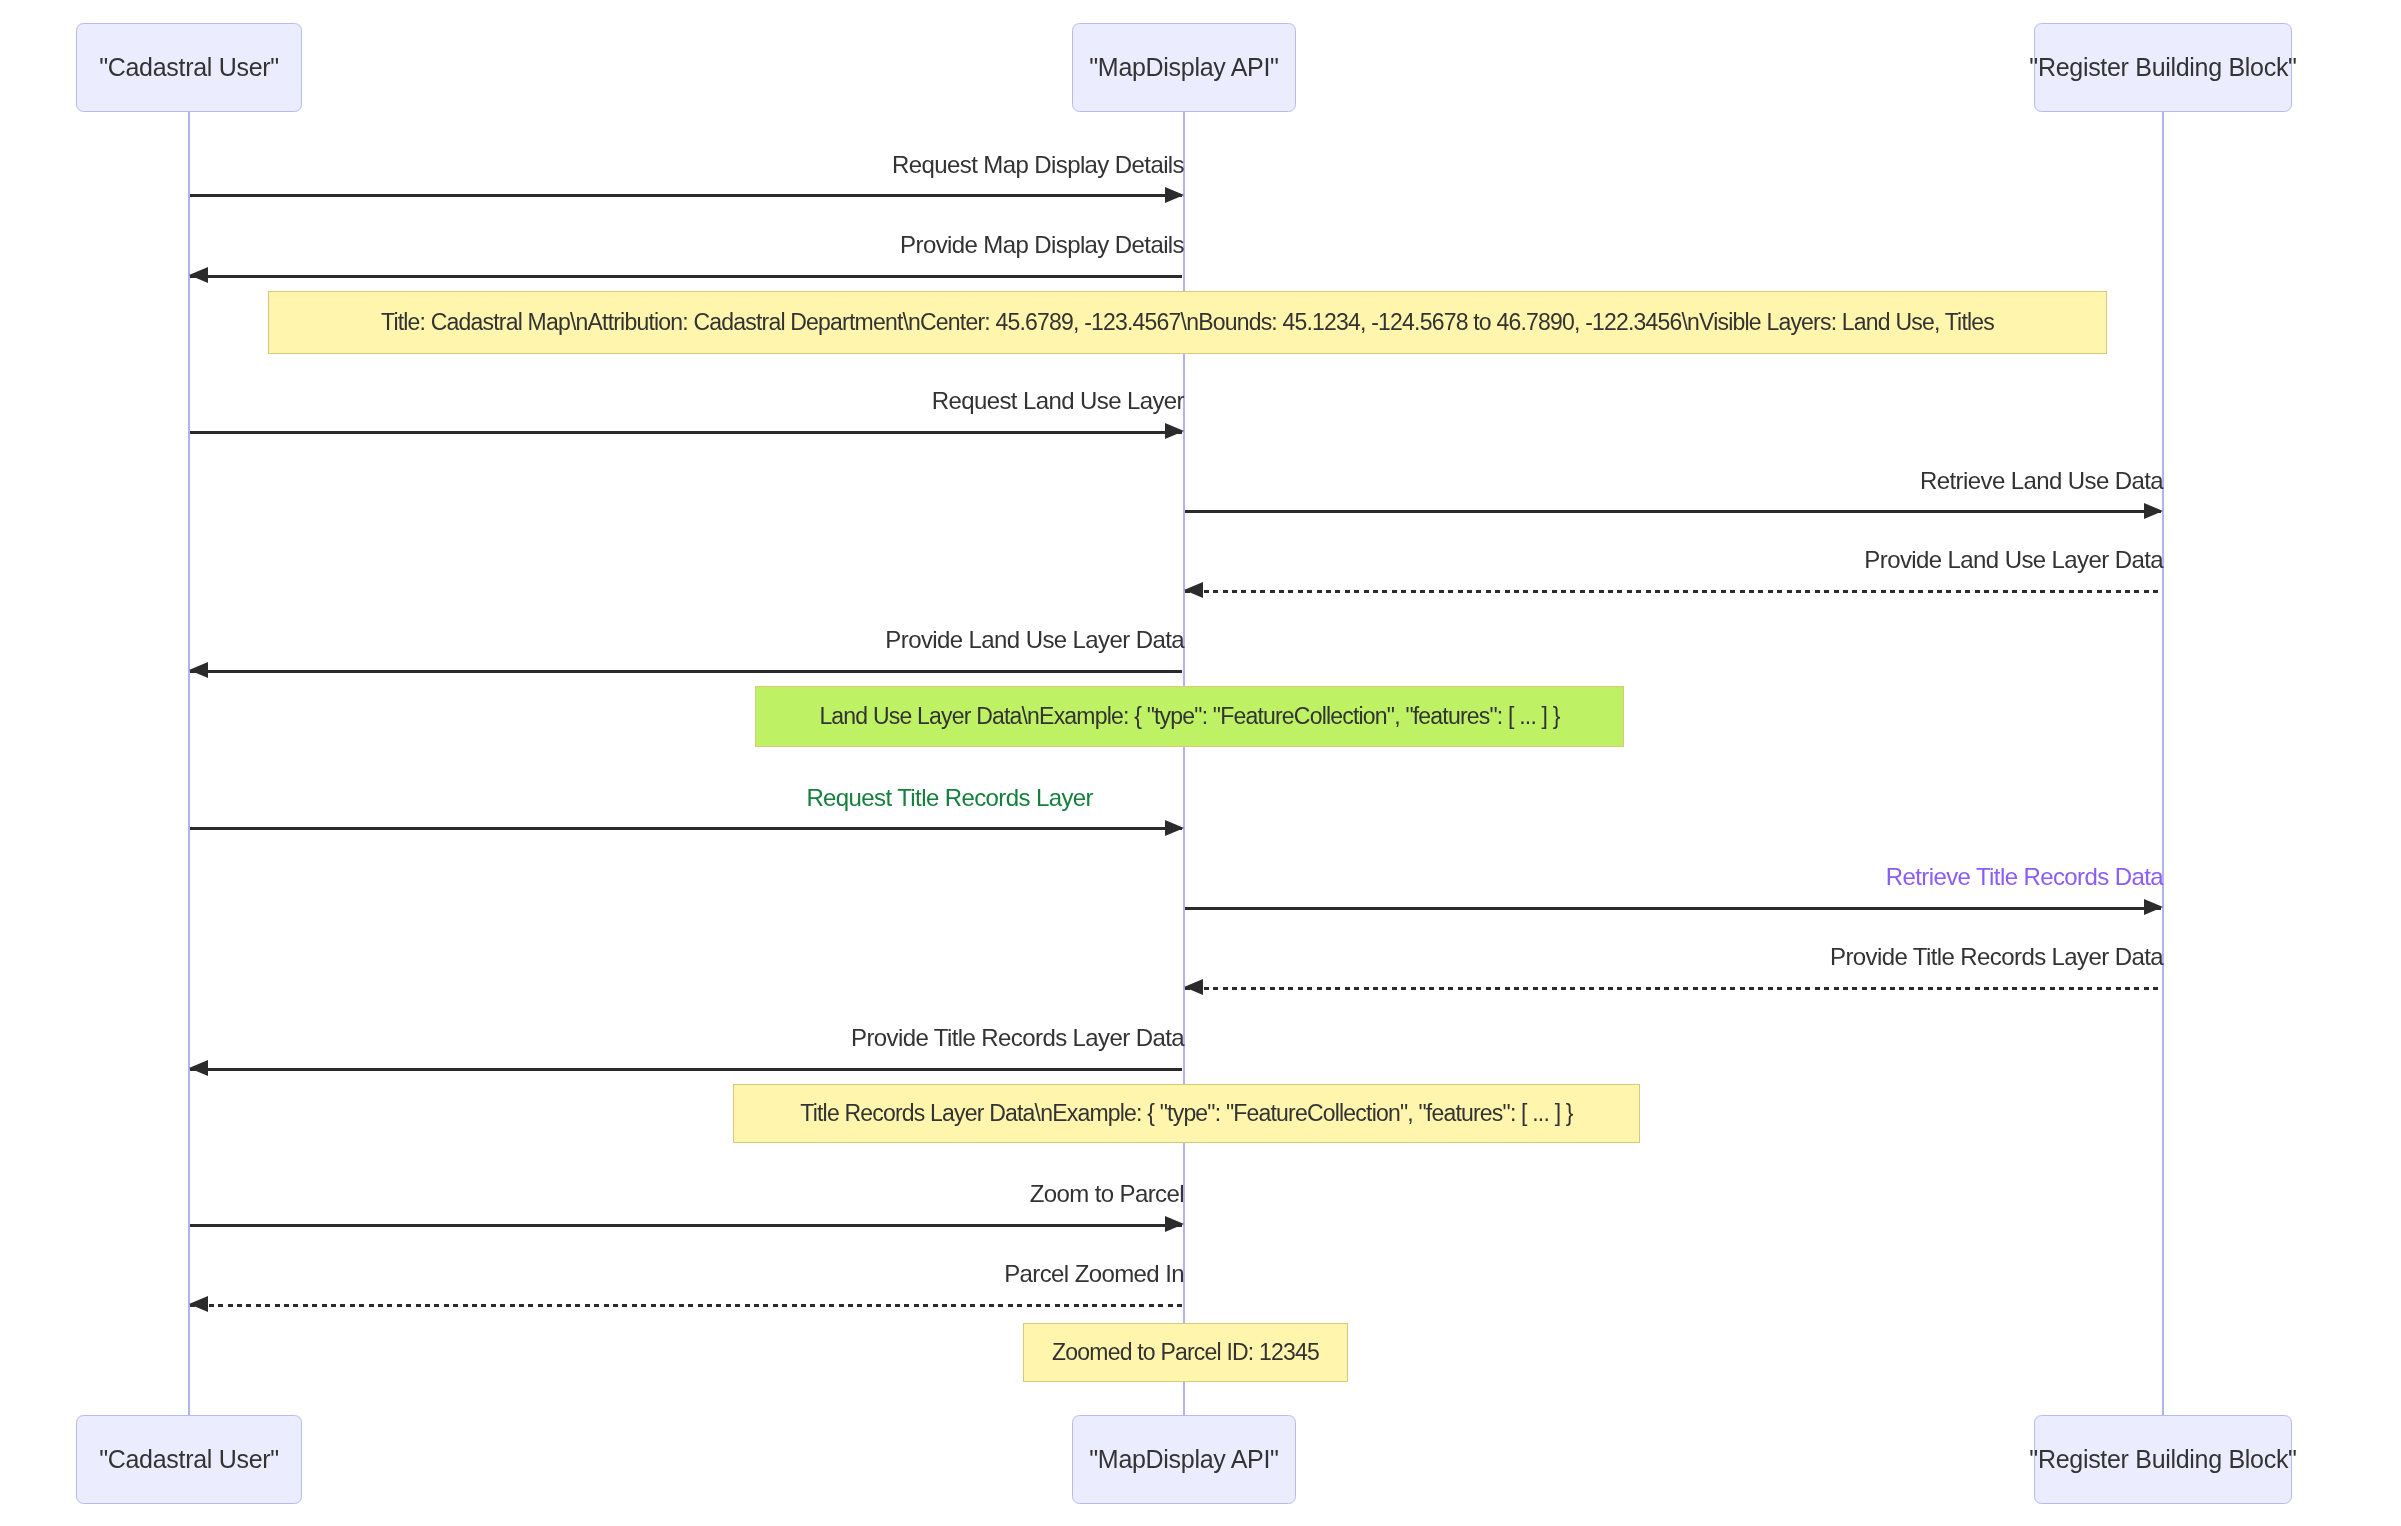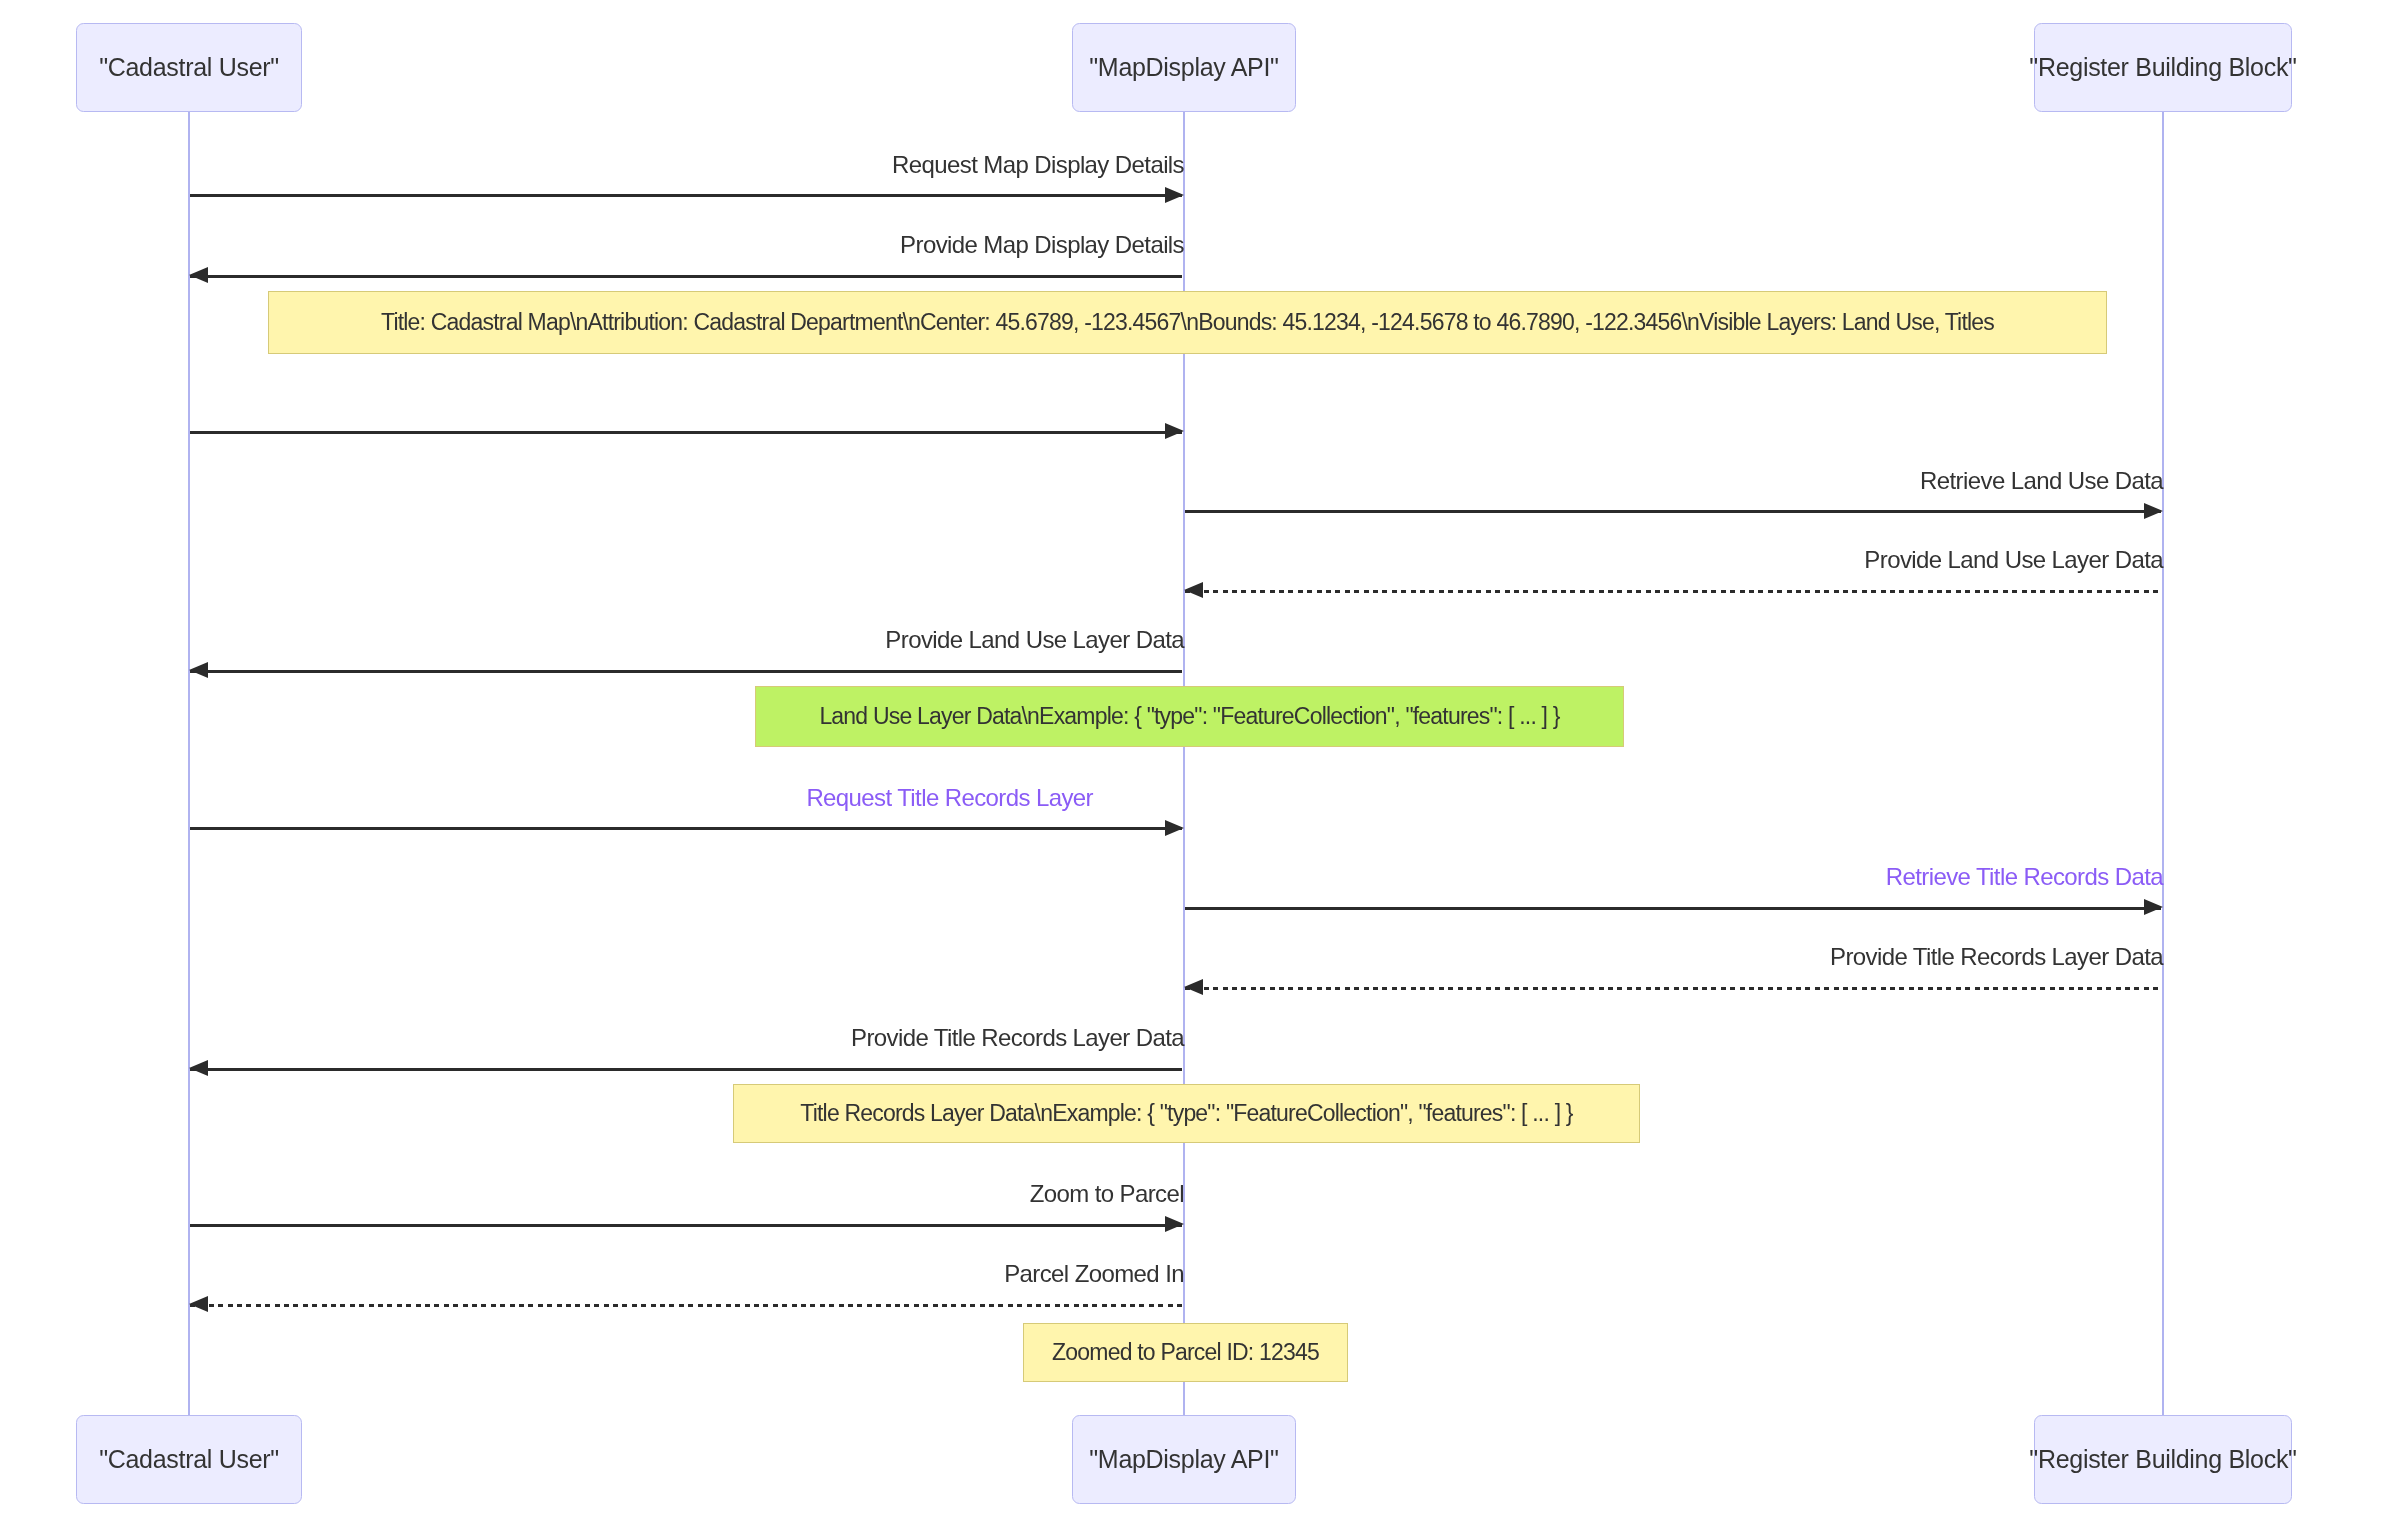--- a/index.html
+++ b/index.html
@@ -65,32 +65,33 @@
 <div id="diagram" class="canvas">
     <div class="lifeline" style="left: 189px; top: 112px; height: 1303px; background: rgb(176, 179, 240);"></div>
     <div class="lifeline" style="left: 1184px; top: 112px; height: 1303px; background: rgb(176, 179, 240);"></div>
     <div class="lifeline" style="left: 2163px; top: 112px; height: 1303px; background: rgb(176, 179, 240);"></div>
     <div class="msg-label" style="left: 189px; width: 995px; top: 149px; color: rgb(51, 51, 51);">Request Map Display Details</div>
     <div class="msg-line" style="left: 190px; width: 992px; top: 194px; background: rgb(43, 43, 43);"></div>
     <div class="arrowhead" style="top: 187px; border-top: 8.8px solid transparent; border-bottom: 8.8px solid transparent; left: 1165px; border-left: 19px solid rgb(43, 43, 43);"></div>
     <div class="msg-label" style="left: 189px; width: 995px; top: 229px; color: rgb(51, 51, 51);">Provide Map Display Details</div>
     <div class="msg-line" style="left: 190px; width: 992px; top: 275px; background: rgb(43, 43, 43);"></div>
     <div class="arrowhead" style="top: 267px; border-top: 8.8px solid transparent; border-bottom: 8.8px solid transparent; left: 189px; border-right: 19px solid rgb(43, 43, 43);"></div>
+    <div class="msg-label" style="left: 189px; width: 995px; top: 385px; color: rgb(51, 51, 51);">Request Land Use Layer</div>
     <div class="msg-line" style="left: 190px; width: 992px; top: 431px; background: rgb(43, 43, 43);"></div>
     <div class="arrowhead" style="top: 423px; border-top: 8.8px solid transparent; border-bottom: 8.8px solid transparent; left: 1165px; border-left: 19px solid rgb(43, 43, 43);"></div>
     <div class="msg-label" style="left: 1184px; width: 979px; top: 465px; color: rgb(51, 51, 51);">Retrieve Land Use Data</div>
     <div class="msg-line" style="left: 1185px; width: 976px; top: 510px; background: rgb(43, 43, 43);"></div>
     <div class="arrowhead" style="top: 503px; border-top: 8.8px solid transparent; border-bottom: 8.8px solid transparent; left: 2144px; border-left: 19px solid rgb(43, 43, 43);"></div>
     <div class="msg-label" style="left: 1184px; width: 979px; top: 544px; color: rgb(51, 51, 51);">Provide Land Use Layer Data</div>
     <div class="msg-line" style="left: 1185px; width: 976px; top: 590px; background: repeating-linear-gradient(90deg, rgb(43, 43, 43) 0px, rgb(43, 43, 43) 5px, transparent 5px, transparent 9.4px);"></div>
     <div class="arrowhead" style="top: 582px; border-top: 8.8px solid transparent; border-bottom: 8.8px solid transparent; left: 1184px; border-right: 19px solid rgb(43, 43, 43);"></div>
     <div class="msg-label" style="left: 189px; width: 995px; top: 624px; color: rgb(51, 51, 51);">Provide Land Use Layer Data</div>
     <div class="msg-line" style="left: 190px; width: 992px; top: 670px; background: rgb(43, 43, 43);"></div>
     <div class="arrowhead" style="top: 662px; border-top: 8.8px solid transparent; border-bottom: 8.8px solid transparent; left: 189px; border-right: 19px solid rgb(43, 43, 43);"></div>
-    <div class="msg-label" style="left: 189px; width: 904px; top: 782px; color: #8b5cf6;">Request Title Records Layer</div>
+    <div class="msg-label" style="left: 189px; width: 904px; top: 782px; color: #15803d;">Request Title Records Layer</div>
     <div class="msg-line" style="left: 190px; width: 992px; top: 827px; background: rgb(43, 43, 43);"></div>
     <div class="arrowhead" style="top: 820px; border-top: 8.8px solid transparent; border-bottom: 8.8px solid transparent; left: 1165px; border-left: 19px solid rgb(43, 43, 43);"></div>
     <div class="msg-label" style="left: 1184px; width: 979px; top: 861px; color: #8b5cf6;">Retrieve Title Records Data</div>
     <div class="msg-line" style="left: 1185px; width: 976px; top: 907px; background: rgb(43, 43, 43);"></div>
     <div class="arrowhead" style="top: 899px; border-top: 8.8px solid transparent; border-bottom: 8.8px solid transparent; left: 2144px; border-left: 19px solid rgb(43, 43, 43);"></div>
     <div class="msg-label" style="left: 1184px; width: 979px; top: 941px; color: rgb(51, 51, 51);">Provide Title Records Layer Data</div>
     <div class="msg-line" style="left: 1185px; width: 976px; top: 987px; background: repeating-linear-gradient(90deg, rgb(43, 43, 43) 0px, rgb(43, 43, 43) 5px, transparent 5px, transparent 9.4px);"></div>
     <div class="arrowhead" style="top: 979px; border-top: 8.8px solid transparent; border-bottom: 8.8px solid transparent; left: 1184px; border-right: 19px solid rgb(43, 43, 43);"></div>
     <div class="msg-label" style="left: 189px; width: 995px; top: 1022px; color: rgb(51, 51, 51);">Provide Title Records Layer Data</div>
     <div class="msg-line" style="left: 190px; width: 992px; top: 1068px; background: rgb(43, 43, 43);"></div>

